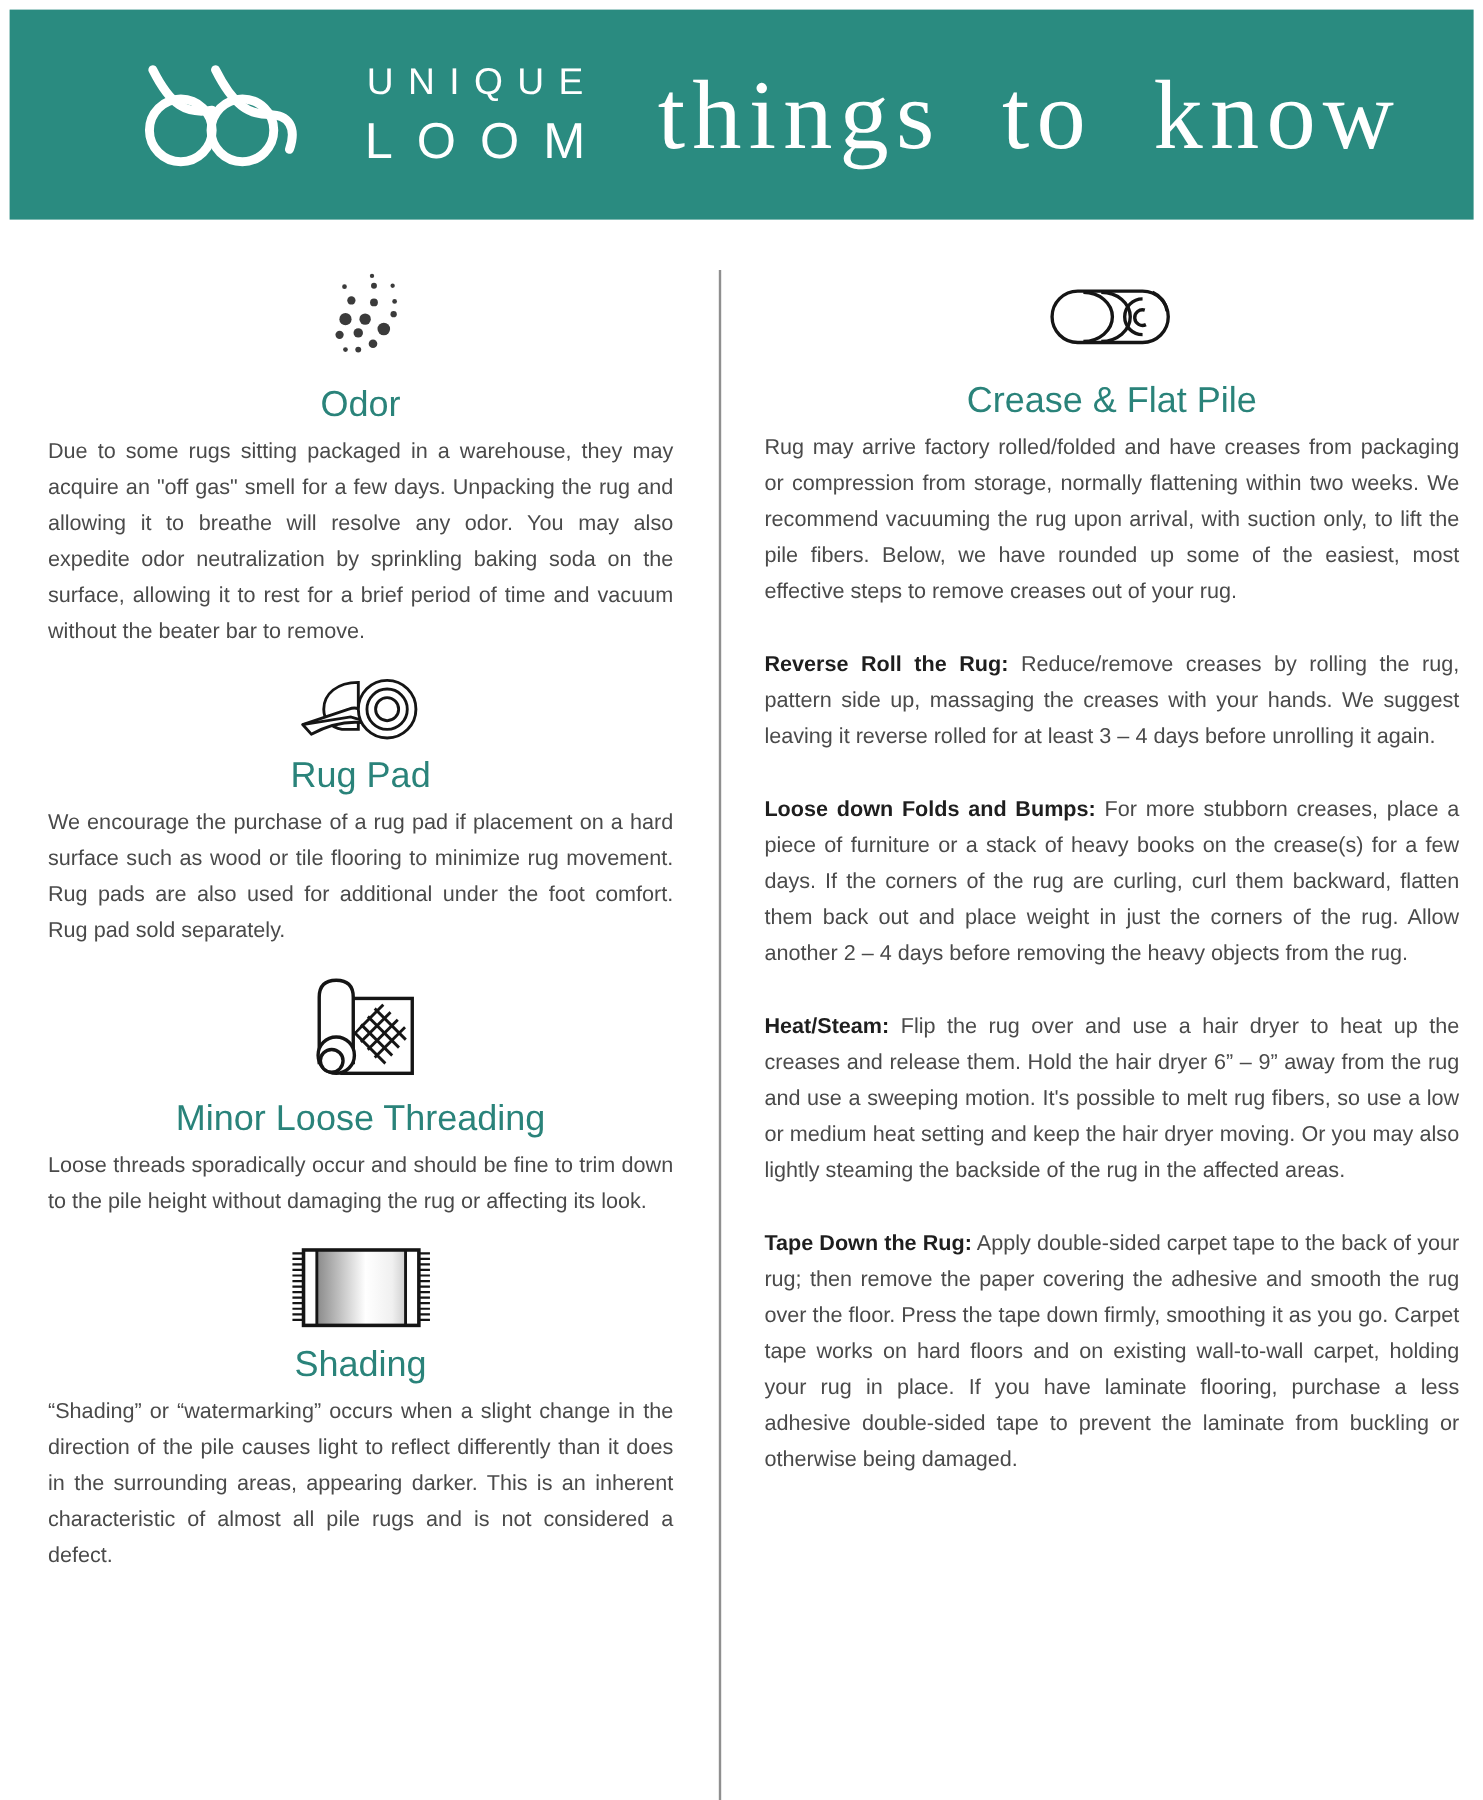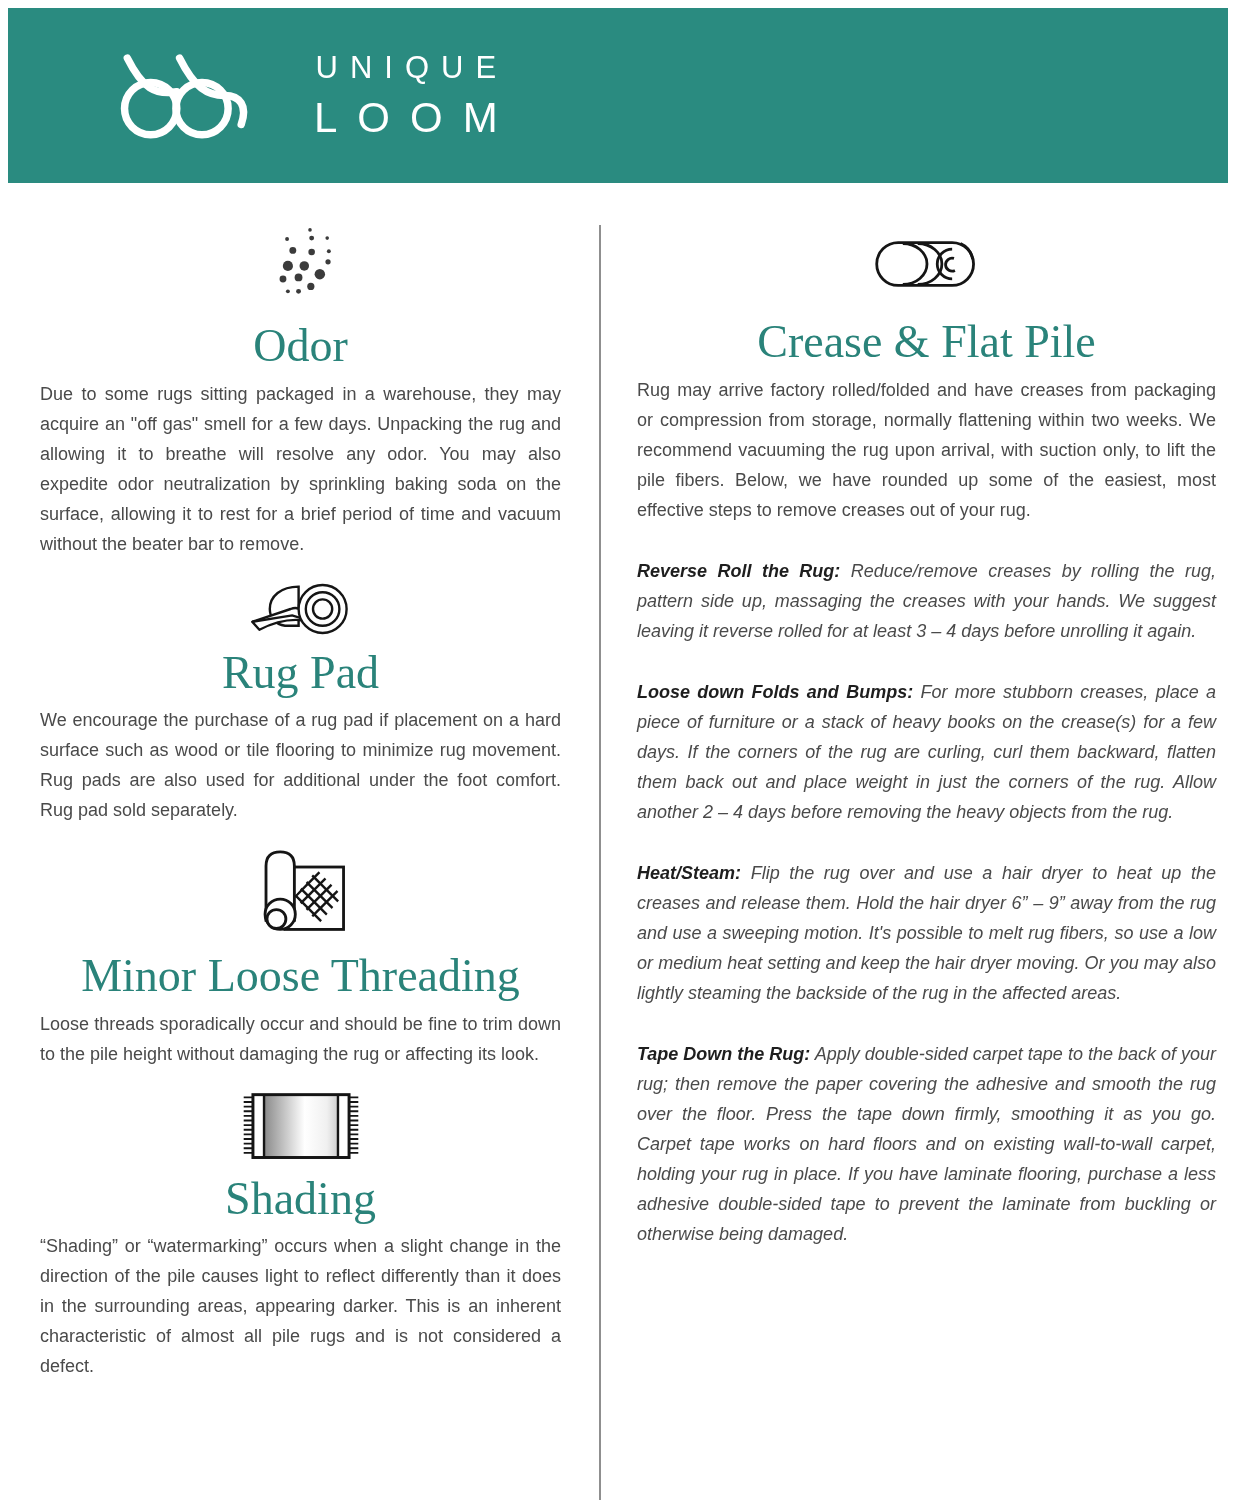--- a/index.html
+++ b/index.html
@@ -9,51 +9,51 @@
     font-family:"Liberation Sans", sans-serif;
     overflow:hidden;
   }
   .page { position:relative; width:1236px; height:1500px; background:#fff; }
 
   
   .header {
     margin:8px 8px 0 8px; height:175px; background:#2A8B80;
     display:flex; align-items:center;
   }
-  .logo-block { display:flex; align-items:center; gap:26px; margin-left:100px; }
+  .logo-block { display:flex; align-items:center; gap:16px; margin-left:100px; }
   .logo-glyph { width:160px; height:98px; }
   .brand { display:flex; flex-direction:column; align-items:center; color:#fff; }
   .brand-line1 { font-size:31px; letter-spacing:12px; text-indent:12px; }
   .brand-line2 { font-size:42px; letter-spacing:20px; text-indent:20px; margin-top:8px; }
   .page-title {
     flex:1; text-align:center; color:#ffffff;
     font-family:"Liberation Serif", serif;
     font-size:82px; letter-spacing:6px; word-spacing:24px;
     padding-right:20px; white-space:nowrap;
   }
 
   
   .columns { display:flex; margin:42px 20px 0 40px; height:1275px; }
   .col-left  { width:521px; }
   .divider   { width:2px; background:#8f8f8f; margin-left:38px; }
   .col-right { width:579px; margin-left:36px; }
 
   .icon-row { display:flex; justify-content:center; }
   .sec-heading {
-    font-family:Liberation Serif, serif; font-weight:400;
-    font-size:46px; color:#2A837A; text-align:center;
+    font-family:Liberation Sans, sans-serif; font-weight:400;
+    font-size:30px; color:#2A837A; text-align:center;
     margin:10px 0 7px 0; line-height:1.1;
   }
   .body-text {
     font-size:18px; line-height:30px; color:#4a4a4a;
     text-align:justify; margin:0;
   }
   .section { margin-bottom:21px; }
   .section:last-child { margin-bottom:0; }
-  .tip { margin-top:31px;font-style:italic; }
+  .tip { margin-top:31px; }
   .tip b { color:#1e1e1e; font-weight:700; }
   .right-icon-row { display:flex; justify-content:center; margin-top:12px; }
   .right-heading-space { margin-top:26px; }
 
   svg .ln { stroke:#151515; stroke-width:3; fill:none; }
   svg .fw { fill:#ffffff; stroke:#151515; stroke-width:3; }
 </style>
 </head>
 <body>
 
@@ -67,20 +67,21 @@
           <circle cx="100" cy="66" r="28"></circle>
           <path d="M20,12 C36,44 50,52 73,48"></path>
           <path d="M76,12 C92,44 106,52 124,52 C141,52 149,63 142,83"></path>
         </g>
       </svg>
       <div class="brand">
         <span class="brand-line1">UNIQUE</span>
         <span class="brand-line2">LOOM</span>
       </div>
     </div>
+    <div class="page-title">things to know</div>
   </div>
 
   <div class="columns">
 
     <div class="col-left">
 
       <div class="section">
         <div class="icon-row">
           <svg width="92" height="86" viewBox="0 0 110 105" aria-hidden="true">
             <g fill="#3b3b3b">

